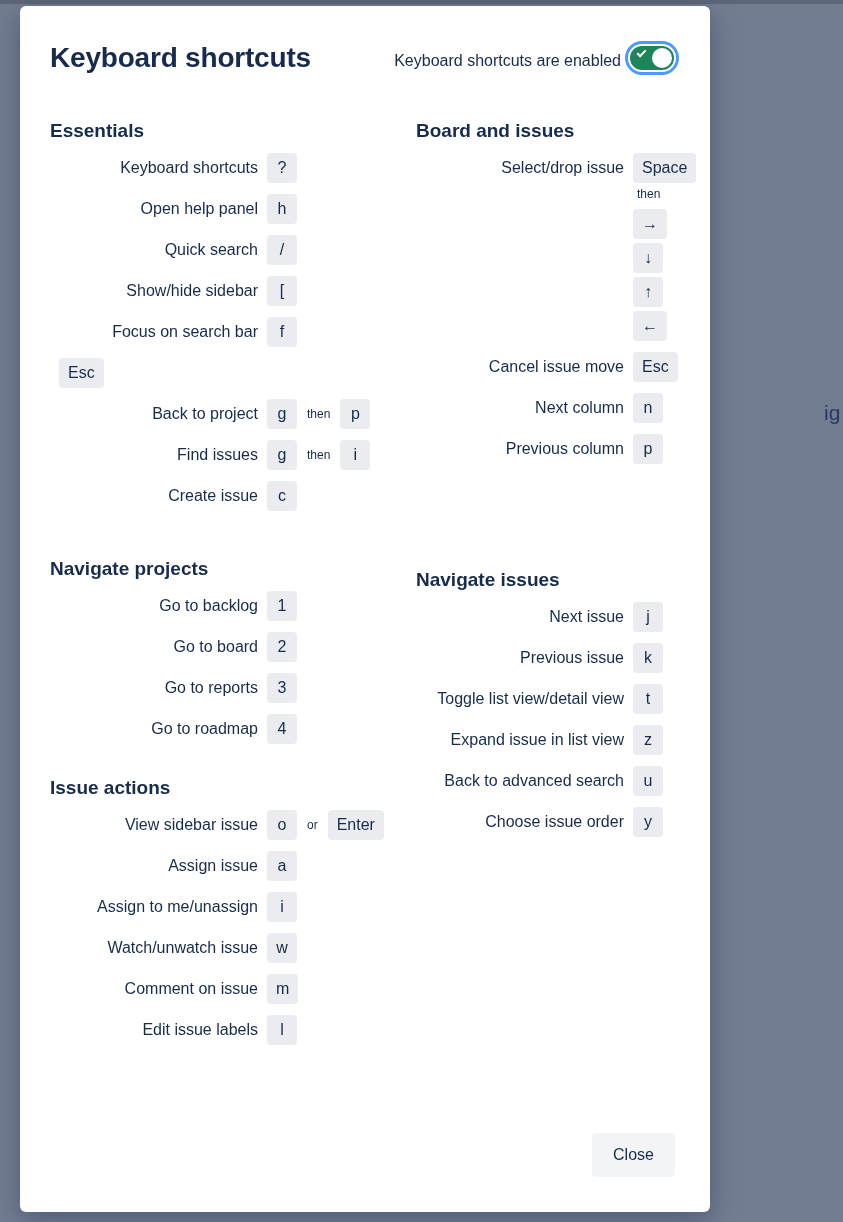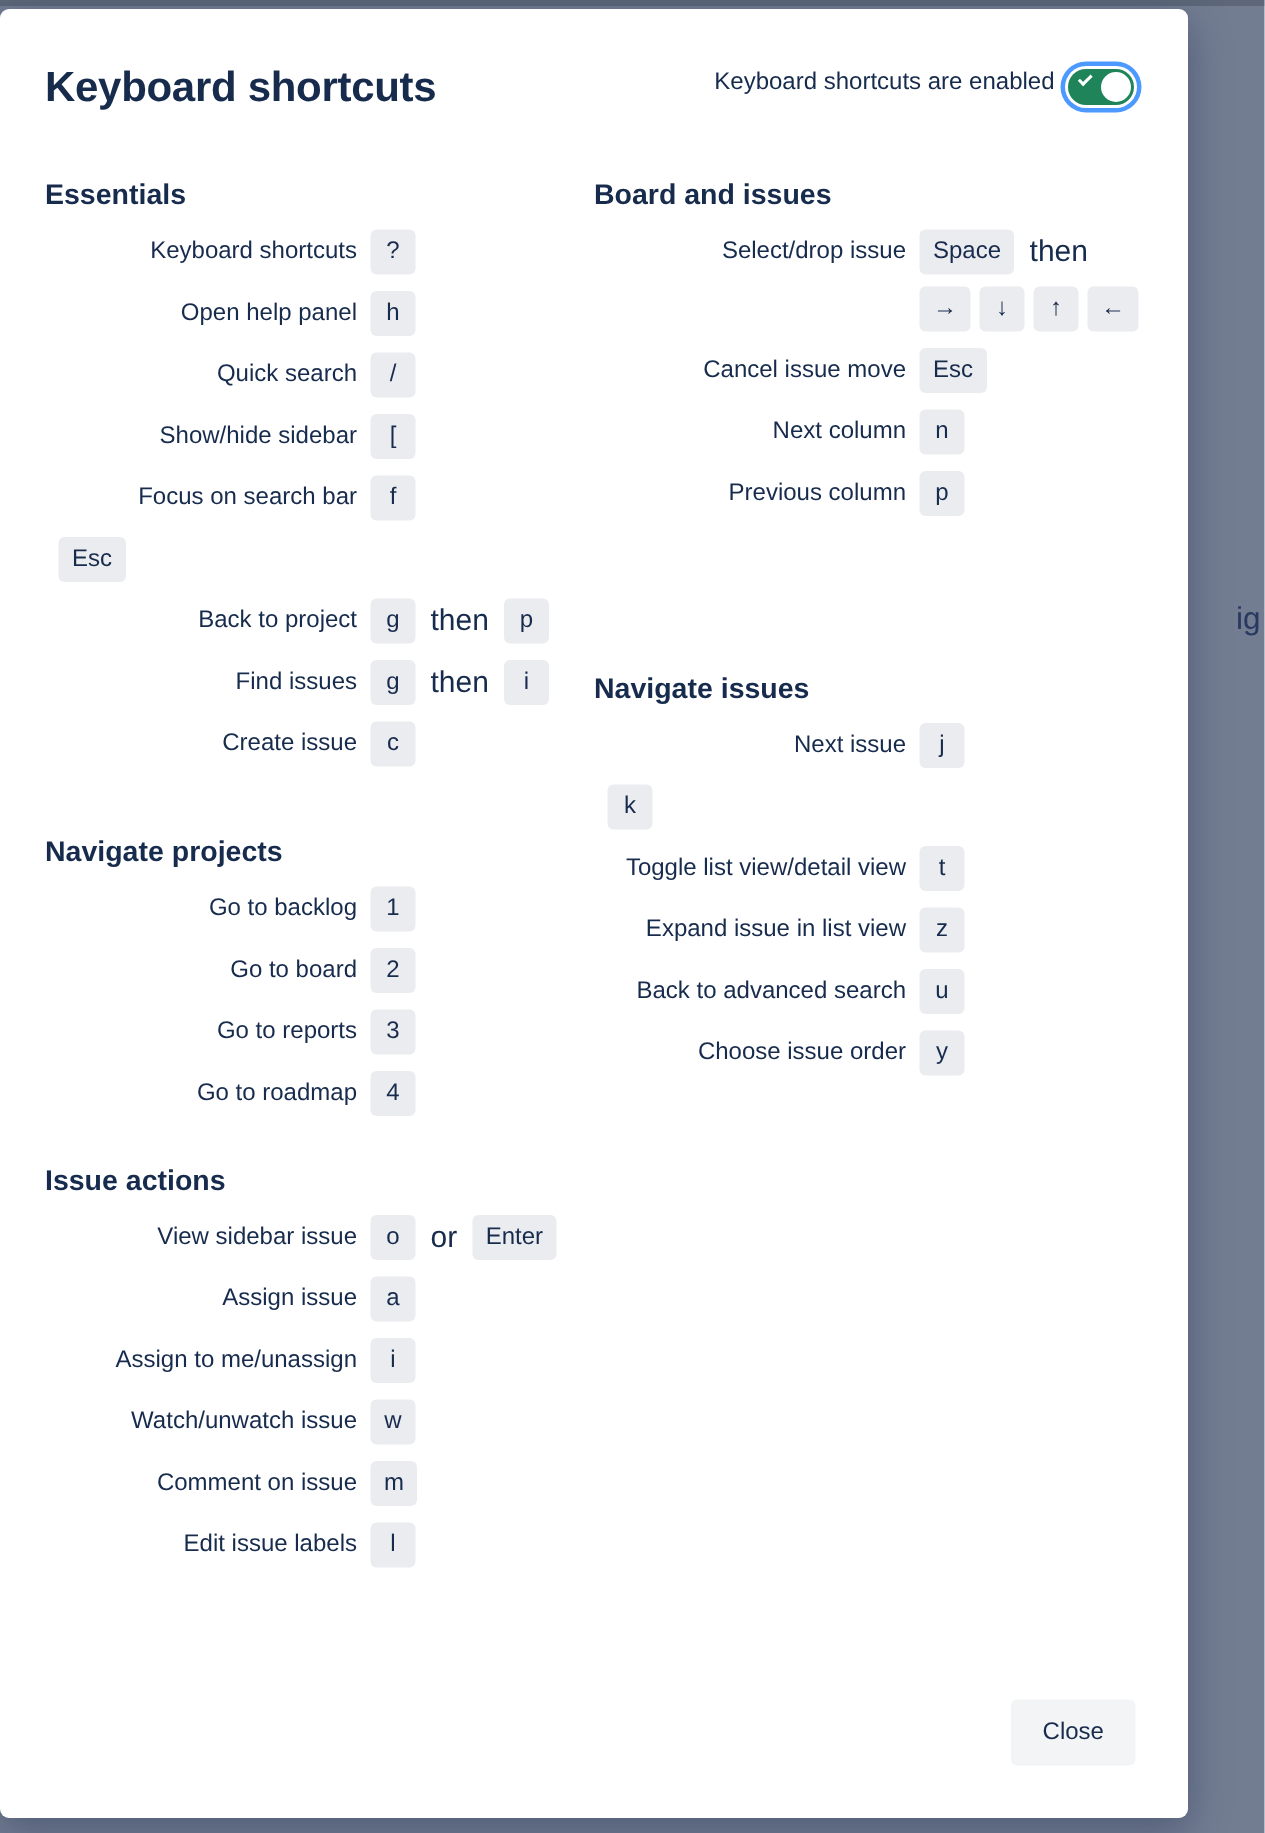--- a/index.html
+++ b/index.html
@@ -22,32 +22,32 @@
   }
   .overlay-topstrip{
     position:absolute;top:0;left:0;width:100%;height:4px;
     background:var(--overlay-top);z-index:0;
   }
   .bg-fragment{
     position:absolute;top:401px;left:824px;z-index:1;
     font-size:21px;color:#22335C;opacity:.92;
   }
   .dialog{
-    position:absolute;left:0;top:6px;width:792px;height:1206px;
+    position:absolute;left:20px;top:6px;width:690px;height:1206px;
     background:var(--modal-bg);border-radius:6px;z-index:2;
     box-shadow:0 8px 28px rgba(9,30,66,.35);
   }
   .dialog-header{
     display:flex;justify-content:space-between;align-items:center;
     padding:36px 30px 0 30px;
   }
   .dialog-title{
     font-size:28px;font-weight:700;letter-spacing:-.2px;color:var(--text);
   }
-  .toggle-group{display:flex;align-items:flex-start;gap:9px;}
+  .toggle-group{display:flex;align-items:flex-end;gap:9px;}
   .toggle-label{font-size:16px;color:var(--text);}
   .toggle{
     position:relative;width:44px;height:24px;border-radius:13px;
     background:var(--toggle-on);cursor:pointer;border:none;
     box-shadow:0 0 0 2px #fff,0 0 0 5px var(--focus-ring);
     margin-right:6px;flex:0 0 auto;
   }
   .toggle .check-icon{
     position:absolute;left:7px;top:4px;width:9px;height:5px;
     border-left:2px solid #fff;border-bottom:2px solid #fff;
@@ -80,21 +80,21 @@
   .keys{
     display:flex;flex-wrap:wrap;align-items:center;
     margin-left:9px;column-gap:6px;row-gap:4px;max-width:190px;
   }
   .key-badge{
     display:inline-flex;align-items:center;justify-content:center;
     min-width:30px;height:30px;padding:0 9px;border-radius:4px;
     background:var(--key-bg);font-size:16px;color:var(--text);
     white-space:nowrap;
   }
-  .key-connector{font-size:20px;color:var(--text);padding:0 4px;}
+  .key-connector{font-size:12px;color:var(--text);padding:0 4px;}
   .key-break{flex-basis:100%;height:0;}
   .close-button{
     position:absolute;right:35px;bottom:35px;height:44px;min-width:83px;
     padding:0 19px;border:none;border-radius:4px;background:var(--close-bg);
     font-family:inherit;font-size:16px;color:var(--text);cursor:pointer;
   }
 </style>
 </head>
 <body>
 
@@ -280,20 +280,21 @@
         </div>
         <div class="section">
           <h2 class="section-heading">Navigate issues</h2>
           <div class="shortcut-row">
             <span class="shortcut-label">Next issue</span>
             <span class="keys">
               <span class="key-badge">j</span>
             </span>
           </div>
           <div class="shortcut-row">
+            <span class="shortcut-label">Previous issue</span>
             <span class="keys">
               <span class="key-badge">k</span>
             </span>
           </div>
           <div class="shortcut-row">
             <span class="shortcut-label">Toggle list view/detail view</span>
             <span class="keys">
               <span class="key-badge">t</span>
             </span>
           </div>

